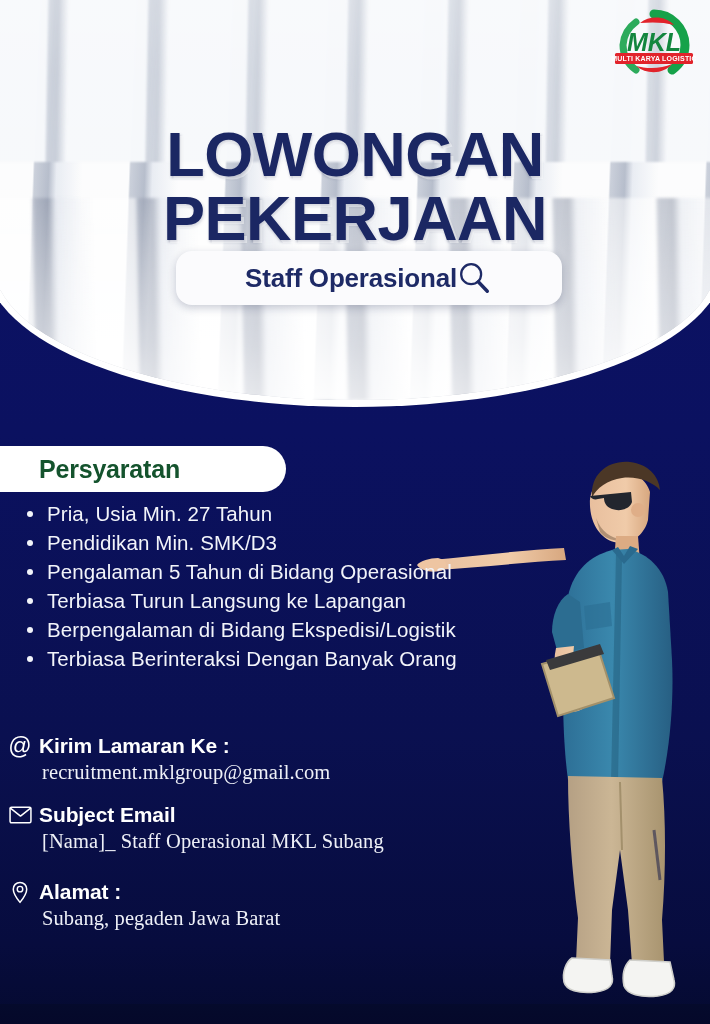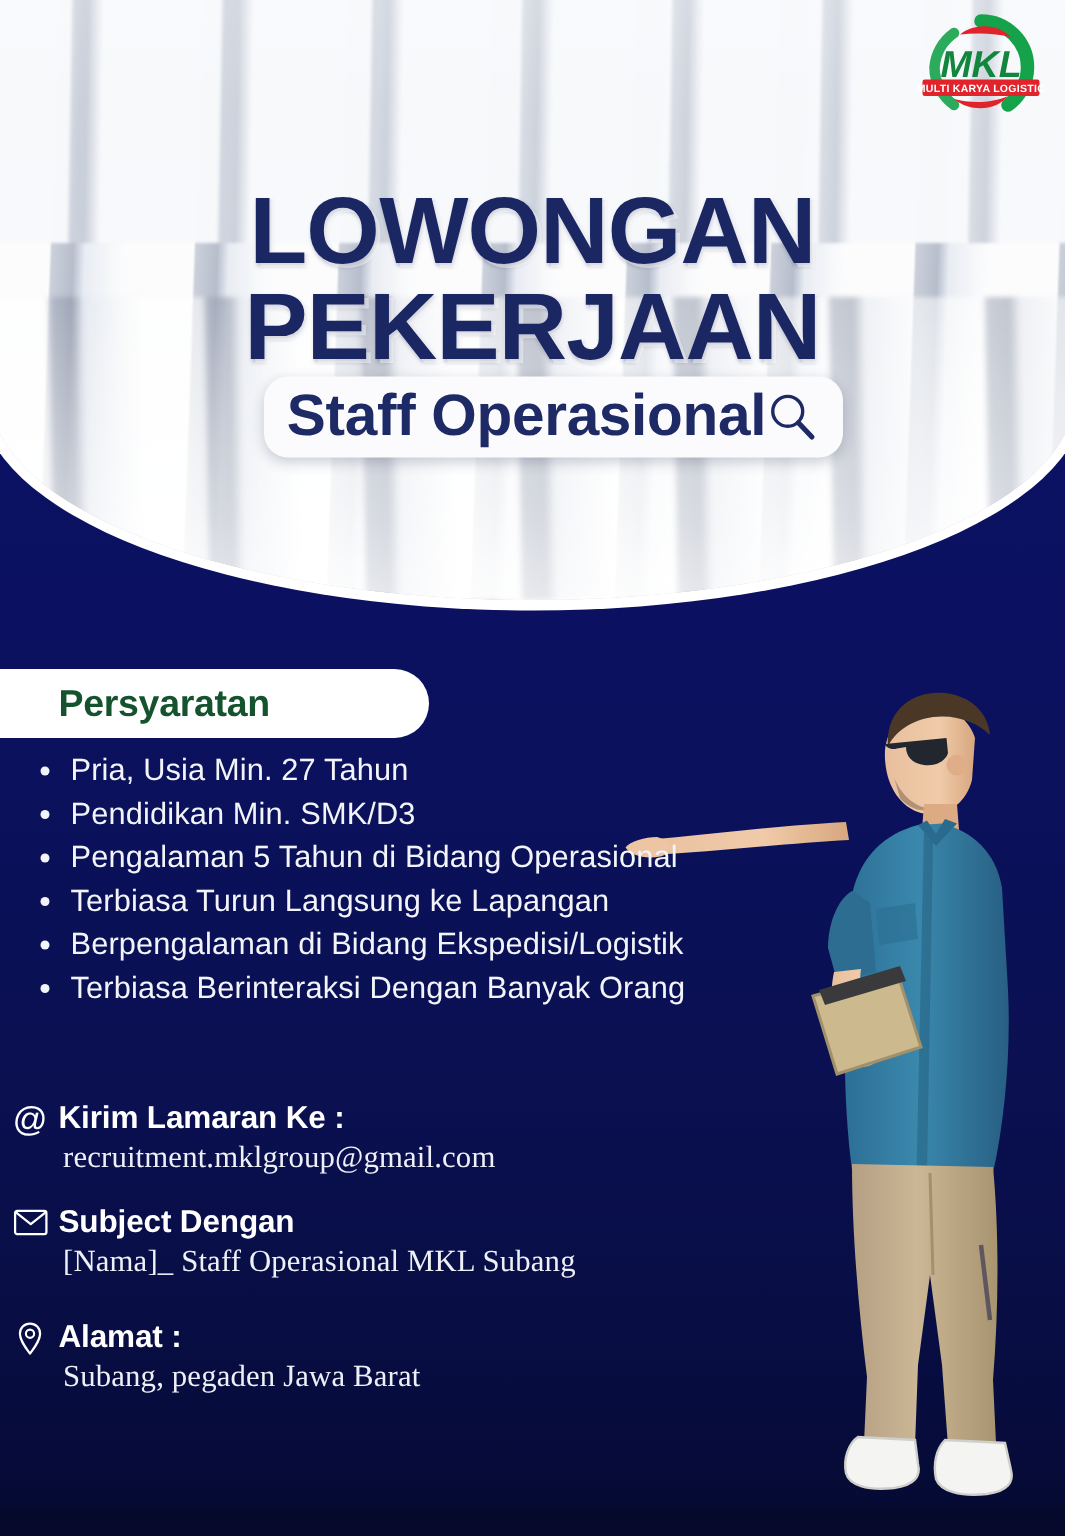--- a/index.html
+++ b/index.html
@@ -150,21 +150,21 @@
     border-radius: 16px;
     box-shadow: 0 3px 9px rgba(20,28,70,0.22);
     display: flex;
     align-items: center;
     justify-content: center;
     gap: 0px;
   }
   .title-pill .txt {
     color: #1e2a66;
     font-weight: 800;
-    font-size: 39px;
+    font-size: 26px;
     letter-spacing: -0.2px;
   }
   .title-pill .mag { margin-left: -2px; display:flex; }
 
   
   .req-pill {
     position: absolute;
     left: 0;
     top: 446px;
     width: 286px;
@@ -331,21 +331,21 @@
 
     <div class="gap-a"></div>
 
     <div class="c-row">
       <span style="width:24px;display:flex;align-items:center;justify-content:center;">
         <svg viewBox="0 0 26 20" width="23" height="18" aria-hidden="true">
           <rect x="1.2" y="1.2" width="23.6" height="17.6" rx="1.6" fill="none" stroke="#ffffff" stroke-width="1.7"></rect>
           <path d="M1.6 2.2 L13 11.2 L24.4 2.2" fill="none" stroke="#ffffff" stroke-width="1.7" stroke-linecap="round" stroke-linejoin="round"></path>
         </svg>
       </span>
-      <span class="heading">Subject Dengan</span>
+      <span class="heading">Subject Email</span>
     </div>
     <div class="c-value">[Nama]_ Staff Operasional  MKL Subang</div>
 
     <div class="gap-b"></div>
 
     <div class="c-row">
       <span style="width:24px;display:flex;align-items:center;justify-content:center;">
         <svg viewBox="0 0 20 26" width="18" height="23" aria-hidden="true">
           <path d="M10 1.6 C5.6 1.6 2.4 5 2.4 9.2 C2.4 14.6 10 24.2 10 24.2 C10 24.2 17.6 14.6 17.6 9.2 C17.6 5 14.4 1.6 10 1.6 Z" fill="none" stroke="#ffffff" stroke-width="1.7" stroke-linejoin="round"></path>
           <circle cx="10" cy="9.2" r="3.1" fill="none" stroke="#ffffff" stroke-width="1.6"></circle>

